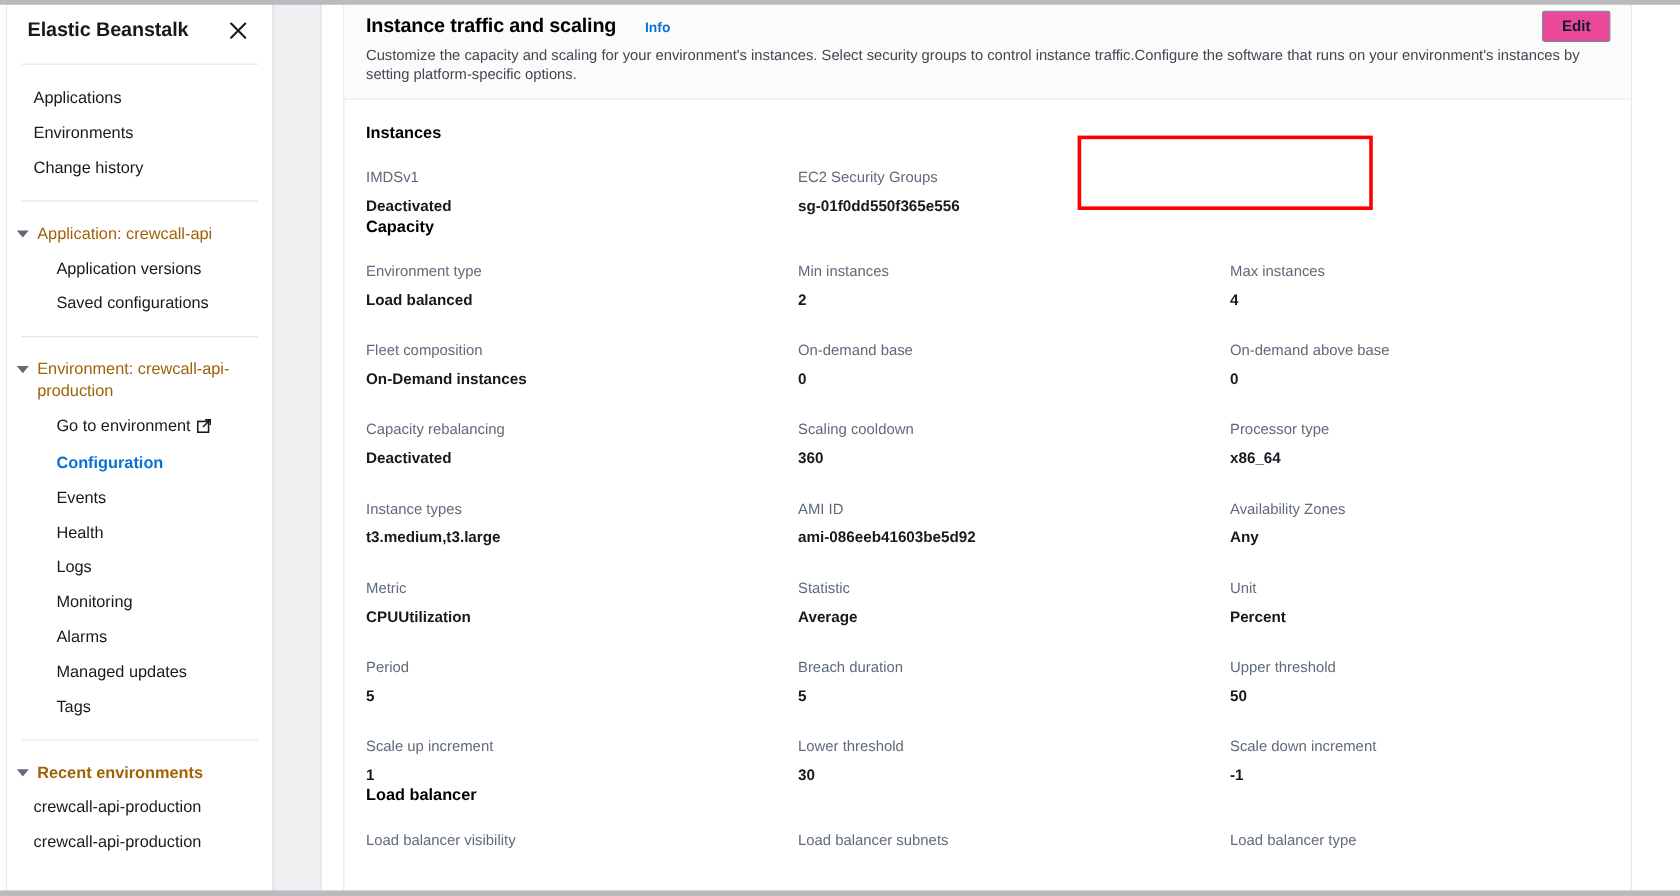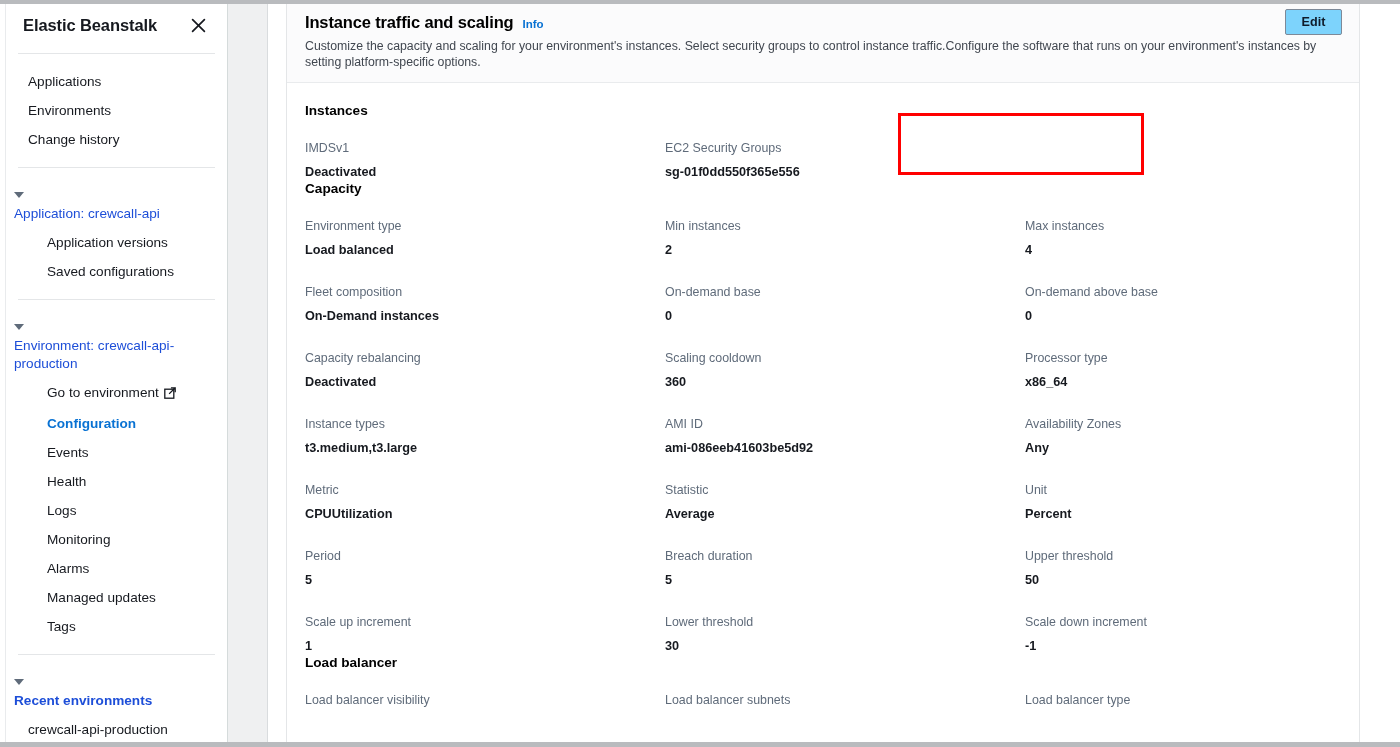--- a/index.html
+++ b/index.html
@@ -98,25 +98,24 @@
     text-decoration: none;
   }
   .sb-link.indent { padding-left: 41px; }
   .sb-link.active { color: #0972d3; font-weight: bold; }
 
   .sb-section-head {
     display: flex;
     align-items: flex-start;
     gap: 7px;
     font-size: 13.6px;
-    color: #1d4ed8;
+    color: #a16207;
     padding: 5px 14px 5px 8px;
     line-height: 18px;
     cursor: pointer;
-    flex-direction: column;
   }
   .sb-section-head.bold { font-weight: bold; }
   .caret {
     width: 0; height: 0;
     border-left: 5px solid transparent;
     border-right: 5px solid transparent;
     border-top: 6px solid #5f6b7a;
     margin-top: 6px;
     flex: 0 0 auto;
   }
@@ -160,21 +159,21 @@
 
   .panel-header {
     position: relative;
     padding: 9px 18px 12px 18px;
     background: #fbfbfc;
     border-bottom: 1px solid #e9ebed;
   }
   .panel-title-row {
     display: flex;
     align-items: baseline;
-    gap: 9px;
+    gap: 24px;
   }
   .panel-title {
     font-size: 16.5px;
     font-weight: bold;
     color: #000000;
     letter-spacing: -0.15px;
   }
   .info-link {
     font-size: 11.5px;
     font-weight: bold;
@@ -189,21 +188,21 @@
     line-height: 16px;
     max-width: 1035px;
   }
   .edit-btn {
     position: absolute;
     right: 17px;
     top: 5px;
     min-width: 57px;
     height: 26px;
     padding: 0 14px;
-    background: #7dd3fc;
+    background: #ec4899;
     border: 1px solid #7d8998;
     border-radius: 2px;
     color: #0f1b2a;
     font-size: 12.6px;
     font-weight: bold;
     font-family: "Liberation Sans", sans-serif;
     cursor: pointer;
     line-height: 24px;
   }
 

